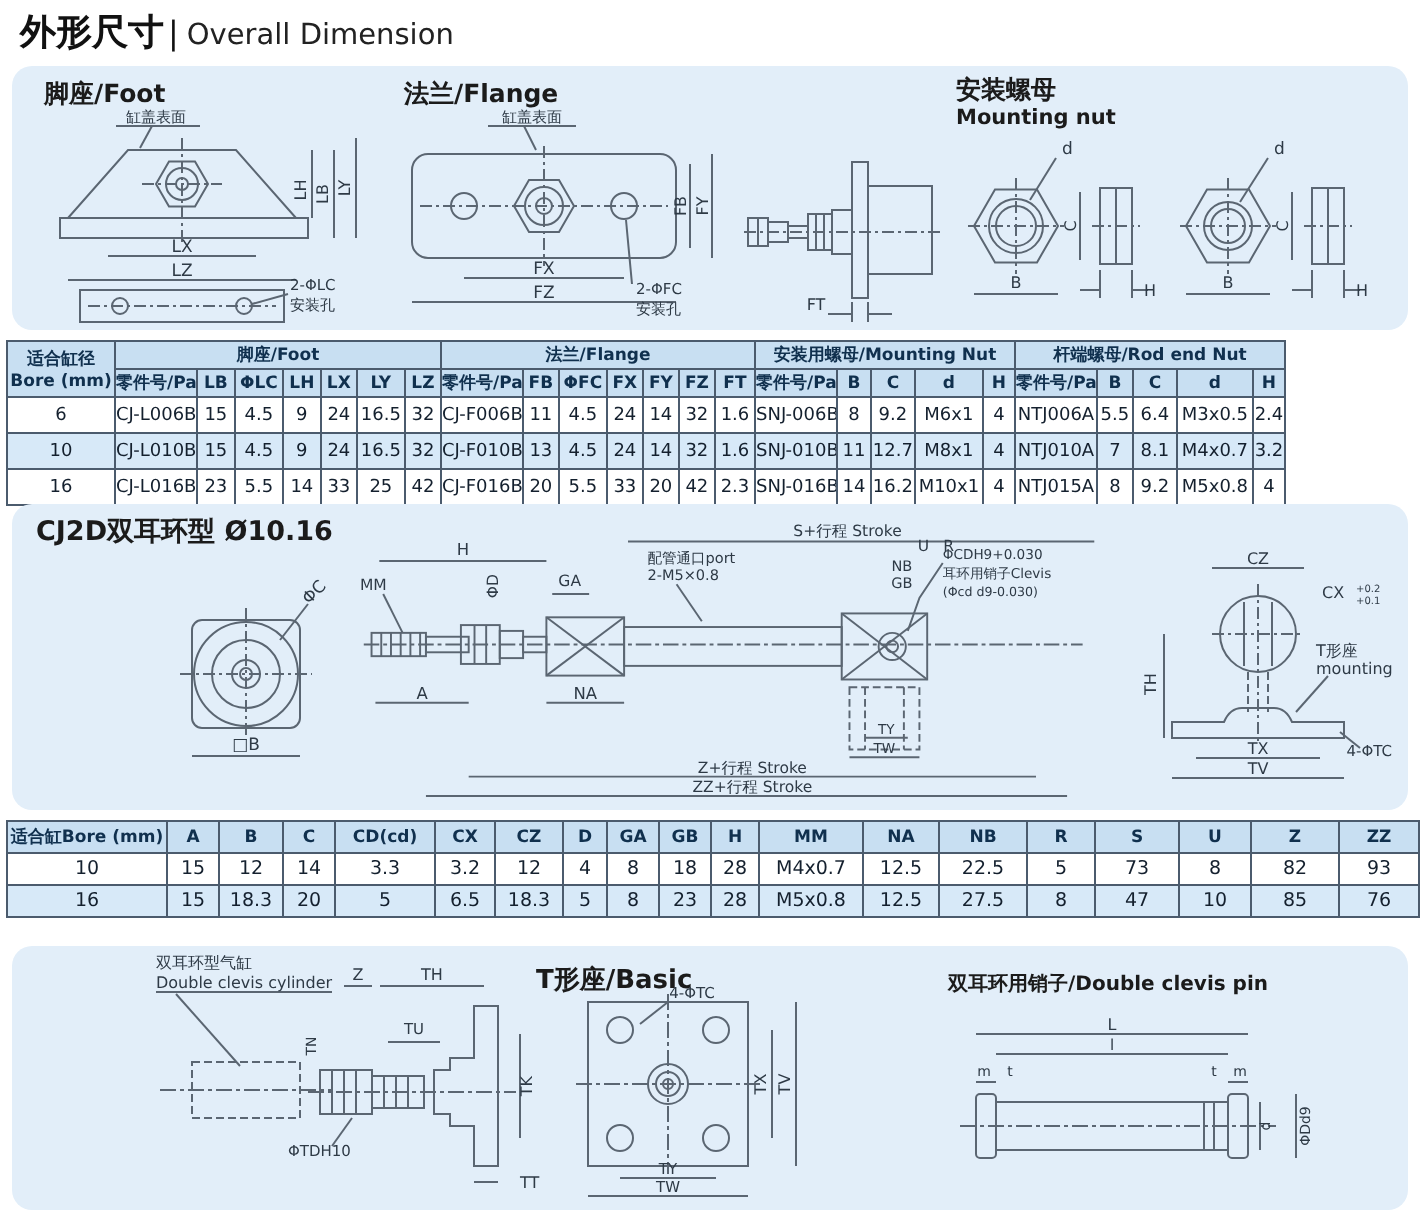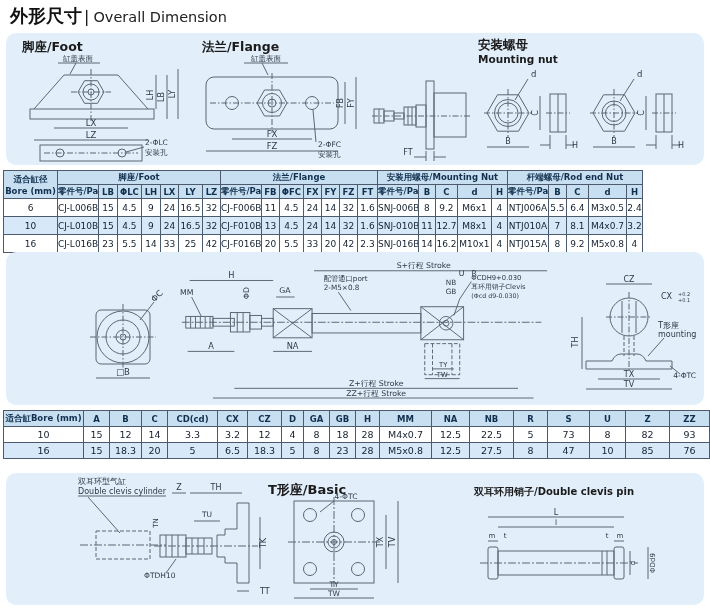--- a/index.html
+++ b/index.html
@@ -328,20 +328,21 @@
         <td>NTJ015A</td>
         <td>8</td>
         <td>9.2</td>
         <td>M5x0.8</td>
         <td>4</td>
       </tr>
     </tbody>
   </table>
 
 <div class="panel" id="panel-mid">
+  <div class="sec-label" style="left:12px;top:5px;font-size:13.5px;">CJ2D双耳环型 Ø10.16</div>
 
   <svg class="diag" style="left:58px;top:30px;" width="114" height="108" viewBox="0 0 114 108">
     <g stroke="#5b6672" fill="none" stroke-width="1">
       <rect x="32" y="28" width="54" height="54" rx="5"></rect>
       <circle cx="59" cy="55" r="26"></circle>
         <circle cx="59" cy="55" r="17"></circle>
         <circle cx="59" cy="55" r="7"></circle>
         <circle cx="59" cy="55" r="3"></circle>
       <line x1="26" y1="55" x2="92" y2="55" stroke-dasharray="6 2 1.5 2"></line>
       <line x1="59" y1="22" x2="59" y2="88" stroke-dasharray="6 2 1.5 2"></line>

